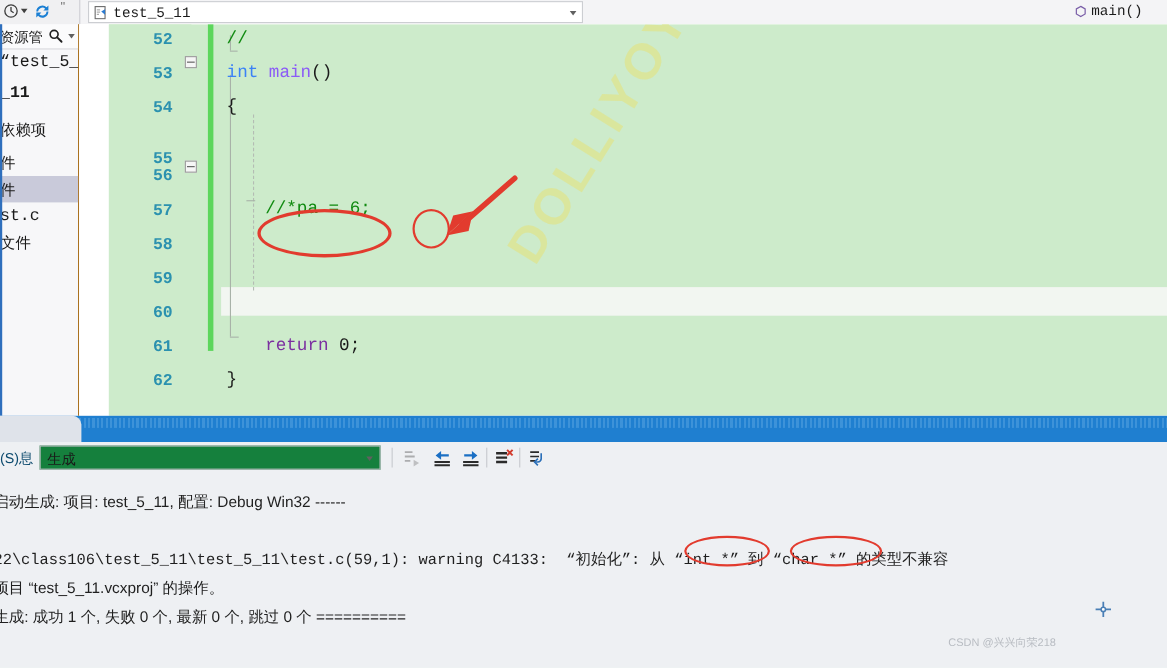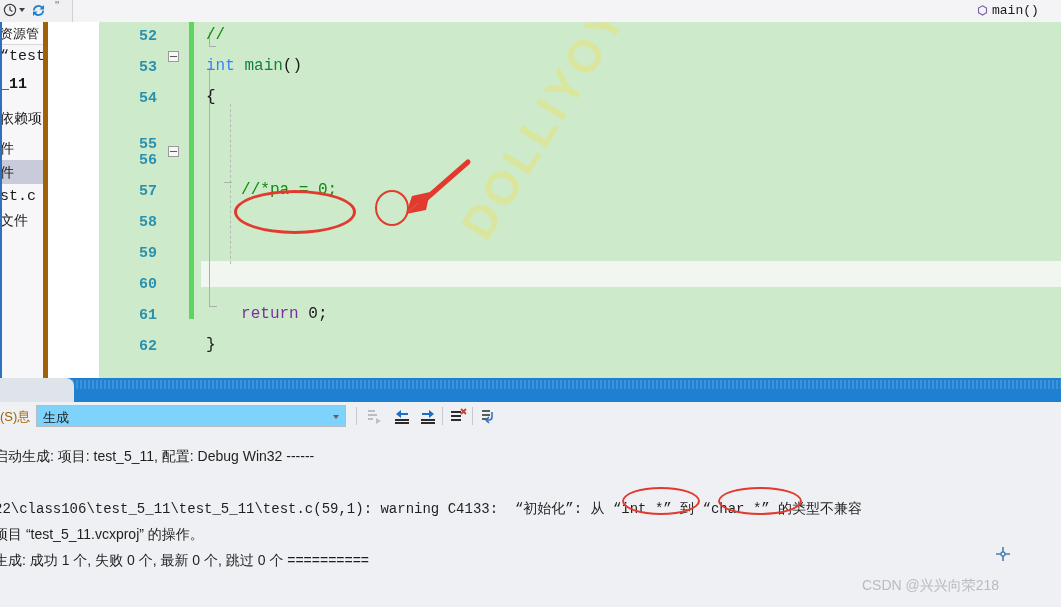--- a/index.html
+++ b/index.html
@@ -27,21 +27,21 @@
   .tb-combo .lbl.cjk{font-family:"Liberation Sans", sans-serif;font-size:13px;left:8px;}
   .tb-combo .dd{position:absolute;right:5px;top:8px;width:0;height:0;border-left:3px solid transparent;border-right:3px solid transparent;border-top:4px solid #606060;}
   .tb-combo .ficon{position:absolute;left:4px;top:3px;width:13px;height:13px;}
 
   #combo-file{left:80px;width:450px;}
   #combo-scope{left:537px;width:430px;}
   #combo-member{left:972px;width:89px;border:none;background:transparent;}
   #combo-member .lbl{left:20px;}
 
   
-  .leftpanel{position:absolute;left:0;top:22px;width:48px;height:356px;background:#f7f7f9;border-right:5px solid #a16207;box-sizing:border-box;overflow:hidden;}
+  .leftpanel{position:absolute;left:0;top:22px;width:72px;height:356px;background:#f7f7f9;border-right:1px solid #a16207;box-sizing:border-box;overflow:hidden;}
   .lp-searchrow{position:absolute;left:0;top:0;width:72px;height:22px;background:#fbfbfc;border-bottom:1px solid #d8d8dc;}
   .lp-searchrow .txt{position:absolute;left:0px;top:3px;font-size:13px;color:#1a1a1a;white-space:nowrap;}
   .lp-searchrow .mag{position:absolute;left:44px;top:4px;width:13px;height:13px;}
   .lp-searchrow .dd{position:absolute;left:62px;top:9px;width:0;height:0;border-left:3px solid transparent;border-right:3px solid transparent;border-top:4px solid #606060;}
 
   .lp-tree{position:absolute;left:0;top:22px;width:72px;}
   .lp-node{position:relative;height:31px;white-space:nowrap;font-size:14px;color:#1a1a1a;padding-left:0px;}
   .lp-node .t{position:absolute;left:0;top:4px;white-space:nowrap;}
   .lp-node.bold .t{font-weight:bold;}
   .lp-node.mono .t{font-family:"Liberation Mono", monospace;font-size:15px;}
@@ -55,21 +55,21 @@
   .ed-margin{position:absolute;left:27px;top:0;width:75px;height:356px;background:#cdebcb;}
   .ed-savebar{position:absolute;left:117px;top:0;width:5px;height:297px;background:#5cd65c;}
 
   .codeline{position:absolute;left:0;height:31px;width:989px;}
   .ln{position:absolute;left:30px;width:55px;text-align:right;top:6px;
       font-family:"Liberation Mono", monospace;font-size:15px;font-weight:bold;color:#2b91af;}
   .code{position:absolute;left:134px;top:4px;font-family:"Liberation Mono", monospace;
       font-size:16px;white-space:pre;color:#1a1a1a;letter-spacing:0px;}
   .kw{color:#3b82f6;}
   .cmt{color:#108a10;}
-  .fn{color:#15803d;}
+  .fn{color:#8b5cf6;}
   .ret{color:#7b2fa0;}
   .var{color:#5a7a8a;}
   .num{color:#1a1a1a;}
 
   .hl-line{position:absolute;left:129px;width:860px;height:26px;background:#f2f6f1;}
 
   
   .fold{position:absolute;width:11px;height:11px;border:1px solid #9a9a9a;background:#f6f6f6;box-sizing:border-box;}
   .fold:after{content:"";position:absolute;left:1px;top:4px;width:7px;height:1px;background:#5a5a5a;}
   .vguide{position:absolute;width:1px;background:#a8b2a8;}
@@ -83,39 +83,39 @@
 
   
   .blueband{position:absolute;left:0;top:378px;width:1061px;height:24px;background:#1f7fd0;}
   .blueband .pat{position:absolute;left:0;top:2px;width:1061px;height:9px;
      background:repeating-linear-gradient(90deg,#4a9bdd 0 2px,#1f7fd0 2px 4px);opacity:.7;}
   .blueband .tabstub{position:absolute;left:0;top:0;width:74px;height:24px;background:#dfe3ea;border-radius:0 8px 0 0;}
 
   
   .outpanel{position:absolute;left:0;top:402px;width:1061px;height:205px;background:#eef0f3;}
   .out-toolbar{position:absolute;left:0;top:0;width:1061px;height:28px;background:#eef0f3;border-bottom:1px solid #dcdfe3;}
-  .out-label{position:absolute;left:0px;top:6px;font-size:13px;color:#a16207;white-space:nowrap;}
-  .out-combo{position:absolute;left:36px;top:3px;width:310px;height:22px;background:#7dd3fc;border:1px solid #b9bcc1;box-sizing:border-box;}
+  .out-label{position:absolute;left:0px;top:6px;font-size:13px;color:#0c4a6e;white-space:nowrap;}
+  .out-combo{position:absolute;left:36px;top:3px;width:310px;height:22px;background:#15803d;border:1px solid #b9bcc1;box-sizing:border-box;}
   .out-combo .v{position:absolute;left:6px;top:3px;font-size:13px;color:#1a1a1a;}
   .out-combo .dd{position:absolute;right:6px;top:9px;width:0;height:0;border-left:3px solid transparent;border-right:3px solid transparent;border-top:4px solid #606060;}
   .out-btn{position:absolute;top:4px;width:20px;height:20px;}
   .out-sep{position:absolute;top:5px;width:1px;height:18px;background:#c6c9ce;}
 
   .out-body{position:absolute;left:0;top:28px;width:1061px;height:177px;background:#eef0f3;overflow:hidden;}
   .out-line{position:absolute;left:0;font-family:"Liberation Mono", monospace;font-size:14px;color:#1f1f1f;white-space:pre;}
   .out-line.cjk{font-family:"Liberation Sans", sans-serif;font-size:14px;}
 
   
   .ann{position:absolute;pointer-events:none;}
   .ell{position:absolute;border:3px solid #e23b2e;border-radius:50%;box-sizing:border-box;}
   .ell.thin{border-width:2px;}
   .arrow{position:absolute;left:390px;top:158px;width:90px;height:60px;}
 
   
-  .csdn{position:absolute;left:862px;top:577px;font-size:14px;color:#b8bcc2;white-space:nowrap;
+  .csdn{position:absolute;left:862px;top:577px;font-size:10px;color:#b8bcc2;white-space:nowrap;
     font-family:"Liberation Sans", sans-serif;}
   .cursor-mark{position:absolute;left:994px;top:545px;width:18px;height:18px;}
   .left-blue-edge{position:absolute;left:0;top:22px;width:2px;height:356px;background:#2f6fbd;}
 </style>
 </head>
 <body>
 
 <div class="app">
 
   <div class="topbar">
@@ -129,20 +129,31 @@
       <div class="tb-caret"></div>
       <div class="tb-refresh">
         <svg width="17" height="17" viewBox="0 0 17 17">
           <path d="M3 8.5a5.5 5.5 0 019.4-3.9l1.6-1.6v4.6H9.4l1.7-1.7A3.9 3.9 0 004.6 8.5z" fill="#1a7fd4"></path>
           <path d="M14 8.5a5.5 5.5 0 01-9.4 3.9L3 14v-4.6h4.6l-1.7 1.7a3.9 3.9 0 006.5-2.6z" fill="#1a7fd4"></path>
         </svg>
       </div>
       <div class="tb-quote">"</div>
     </div>
 
+    <div class="tb-combo" id="combo-file">
+      <span class="ficon">
+        <svg width="13" height="13" viewBox="0 0 13 13">
+            <rect x="1.5" y="1" width="9" height="11" fill="#fff" stroke="#6a6a6a" stroke-width="1"></rect>
+            <path d="M7 5.5l3.5-2v5z" fill="#2b7ad0"></path>
+            <path d="M3 4h3M3 6h3M3 8h2" stroke="#8a8a8a" stroke-width=".8"></path>
+          </svg>
+      </span>
+      <span class="lbl">test_5_11</span>
+      <span class="dd"></span>
+    </div>
 
 
     <div class="tb-combo" id="combo-member">
       <span class="ficon">
         <svg width="13" height="13" viewBox="0 0 13 13">
             <path d="M6.5 1.8l4 2.3v4.6l-4 2.3-4-2.3V4.1z" fill="none" stroke="#7a5ea8" stroke-width="1.1"></path>
           </svg>
       </span>
       <span class="lbl">main()</span>
     </div>
@@ -220,21 +231,21 @@
           <span class="code" style="left: 134px;"><span class="num">{</span></span>
         </div>
         <div class="codeline" style="top: 108px;">
           <span class="ln">55</span>
         </div>
         <div class="codeline" style="top: 124px;">
           <span class="ln">56</span>
         </div>
         <div class="codeline" style="top: 155px;">
           <span class="ln">57</span>
-          <span class="code" style="left: 169.09px;"><span class="cmt">//*pa = 0;</span></span>
+          <span class="code" style="left: 169.09px;"><span class="cmt">//*pa = 6;</span></span>
         </div>
         <div class="codeline" style="top: 186px;">
           <span class="ln">58</span>
           <span class="code" style="left: 169.09px;"></span>
         </div>
         <div class="codeline" style="top: 217px;">
           <span class="ln">59</span>
         </div>
         <div class="codeline" style="top: 248px;">
           <span class="ln">60</span>

